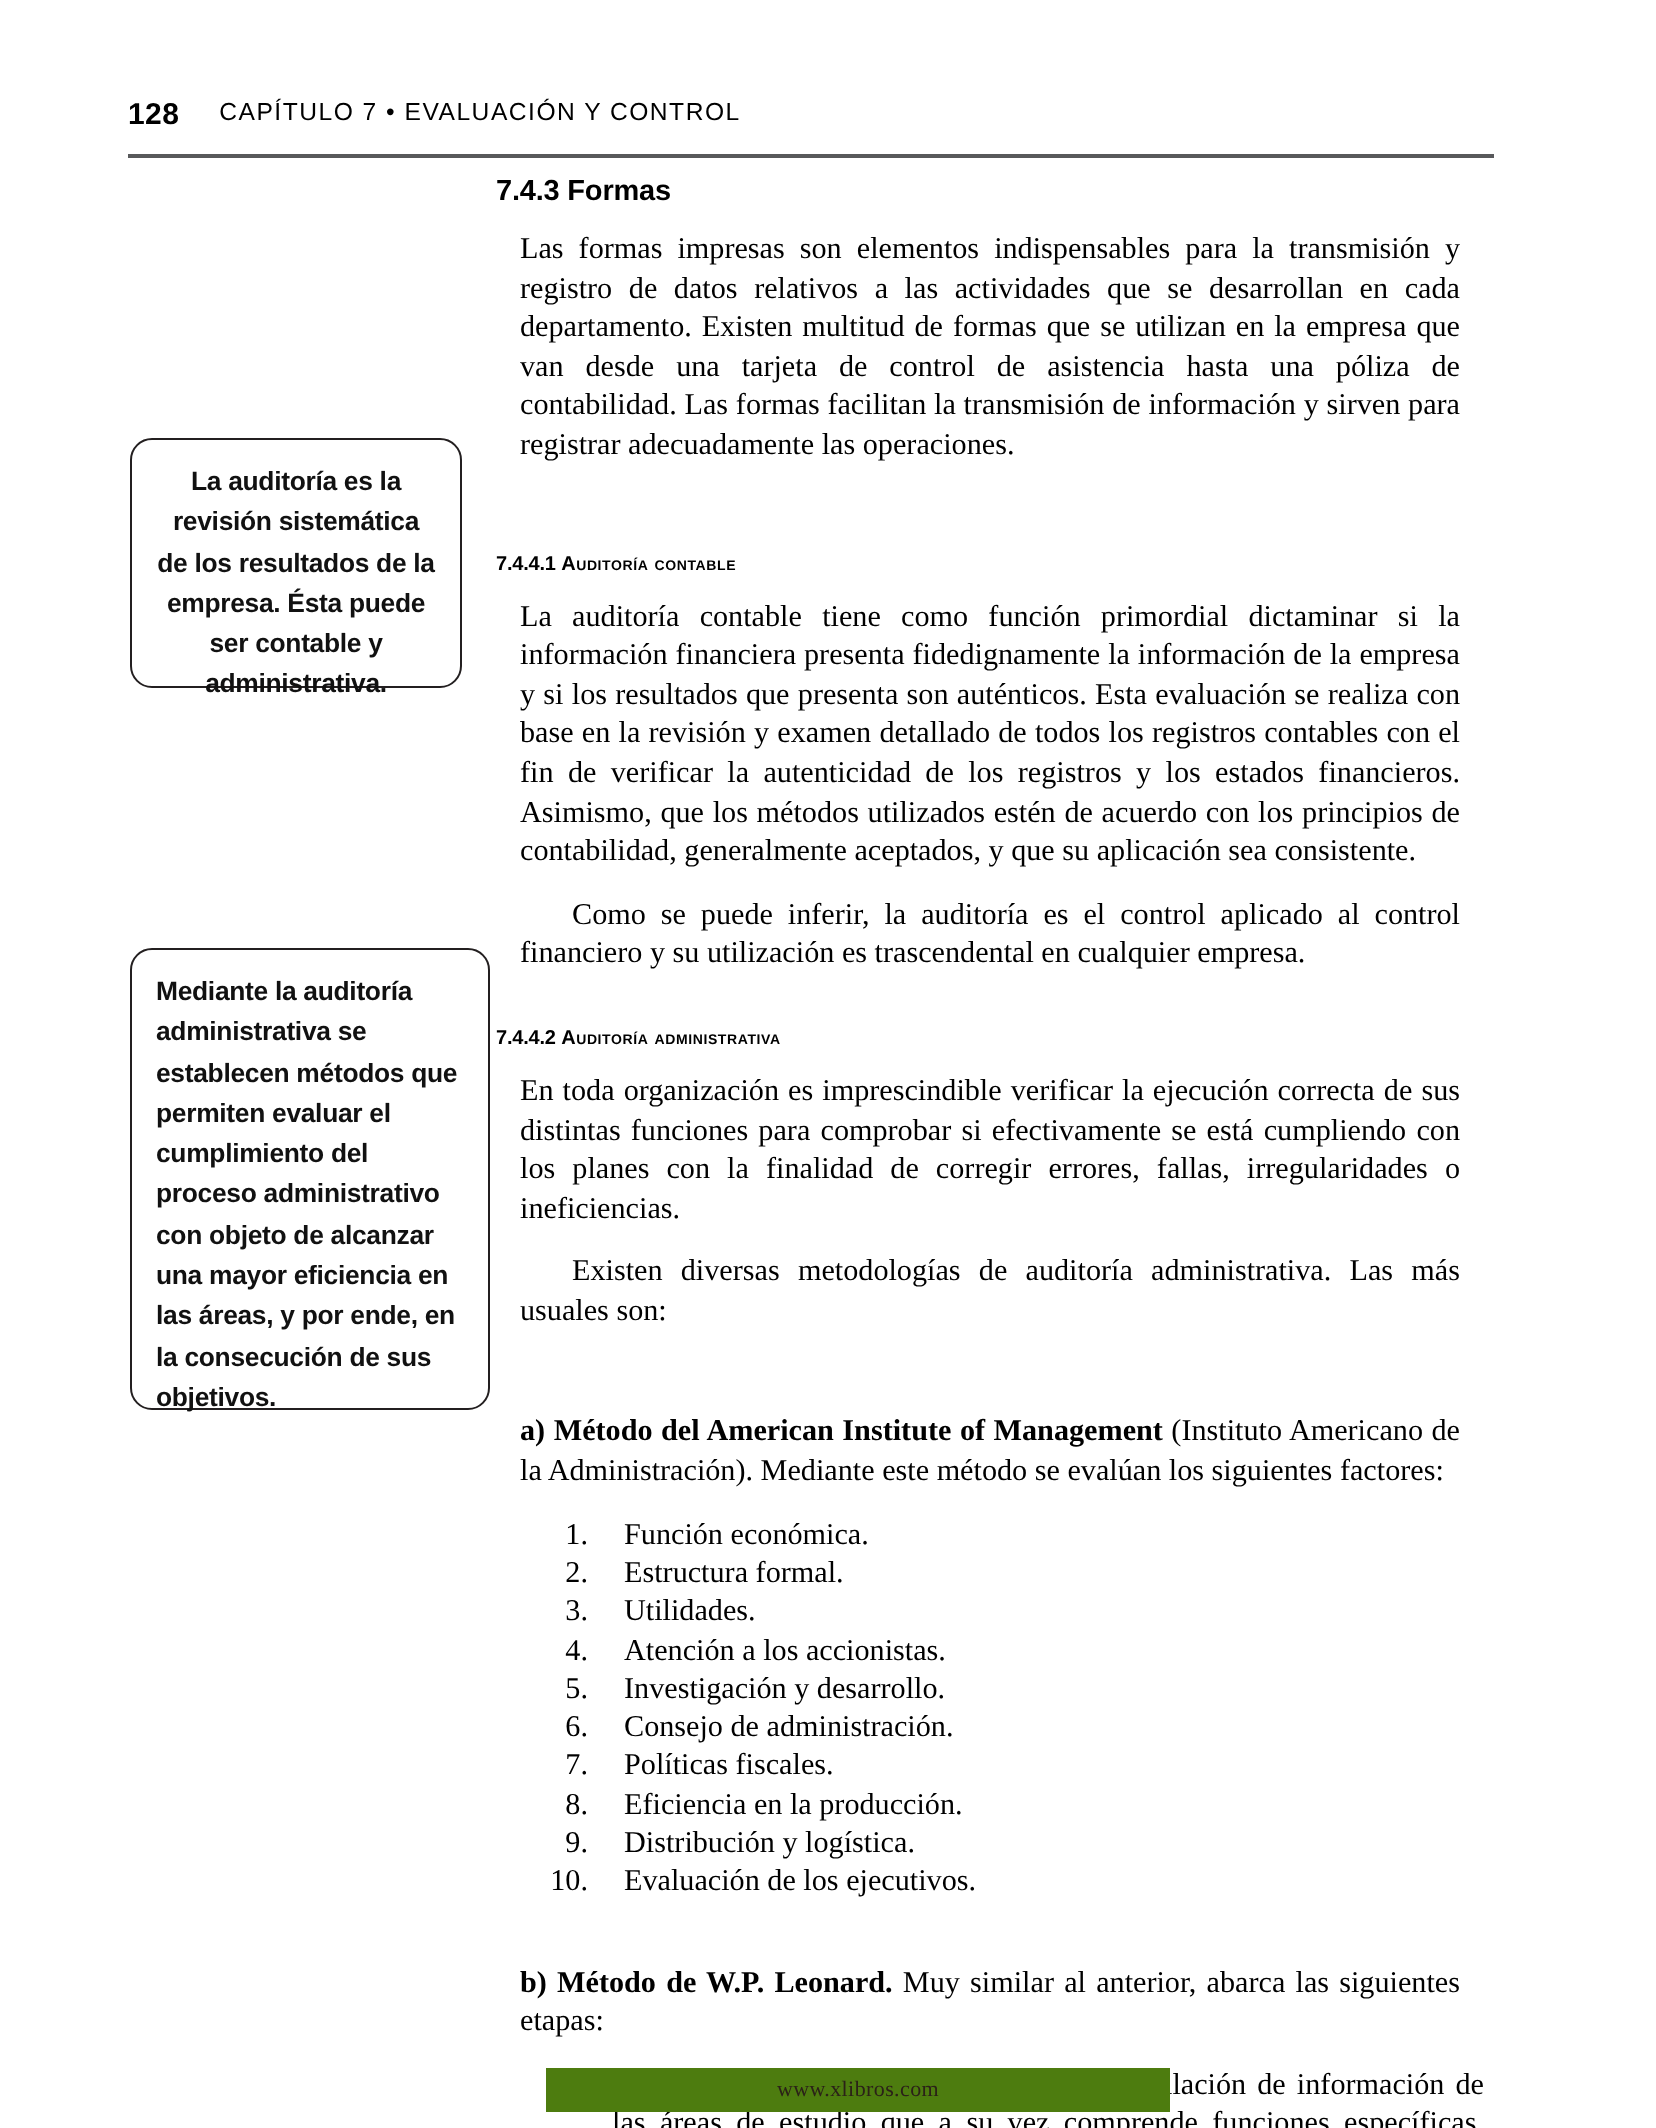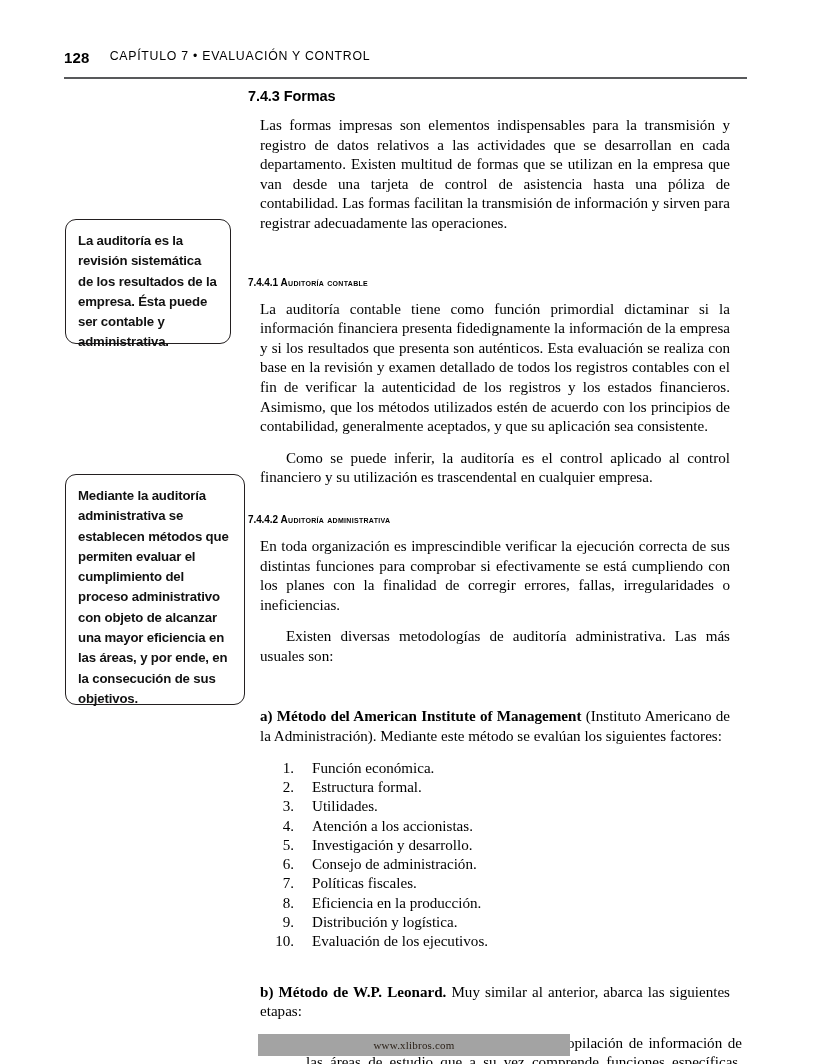--- a/index.html
+++ b/index.html
@@ -152,36 +152,37 @@
     line-height: 20.3px;
     color: #111111;
     padding: 11px 12px 10px 12px;
     letter-spacing: -0.15px;
   }
   #callout-auditoria {
     left: 65px;
     top: 219px;
     width: 166px;
     height: 125px;
+    text-align: center;
   }
   #callout-administrativa {
     left: 65px;
     top: 474px;
     width: 180px;
     height: 231px;
   }
 
   
   .footer {
     position: absolute;
-    left: 258px;
+    left: 273px;
     top: 1034px;
     width: 312px;
     height: 22px;
-    background: #a3a3a3;
+    background: #4d7c0f;
   }
   .footer-text {
     position: absolute;
     left: 0;
     top: 0;
     width: 312px;
     text-align: center;
     font-family: "Liberation Serif", serif;
     font-size: 11px;
     line-height: 22px;

